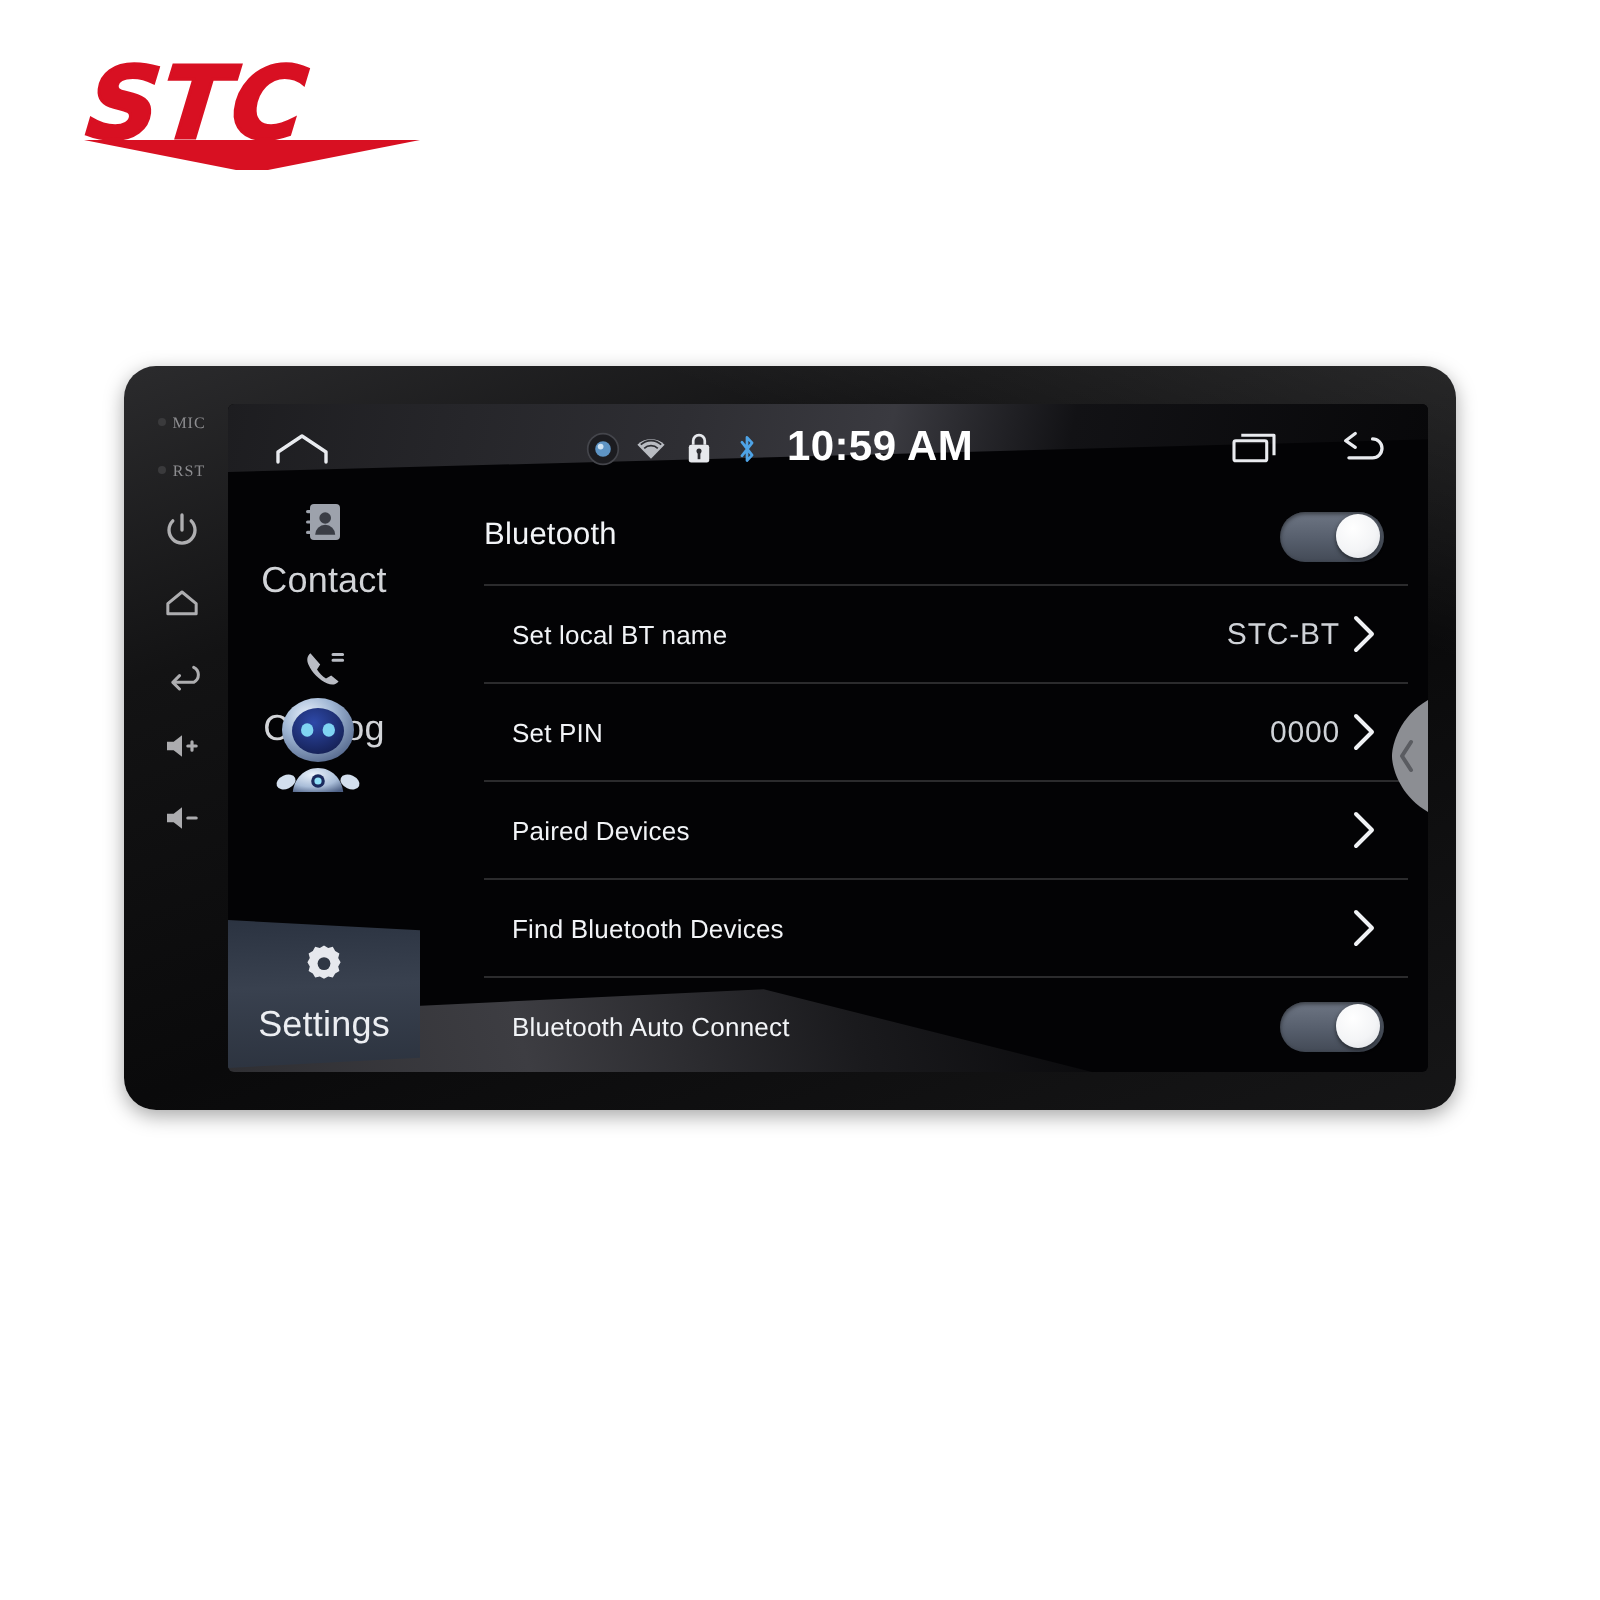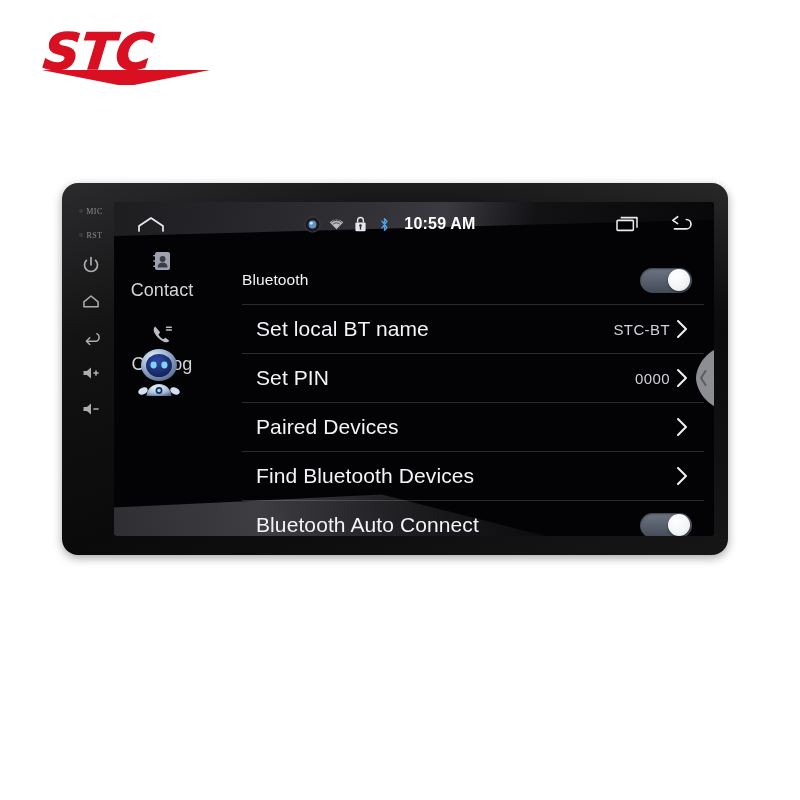--- a/index.html
+++ b/index.html
@@ -145,21 +145,21 @@
   }
   #status-center {
     margin-left: auto;
     display: flex;
     align-items: center;
     gap: 7px;
   }
   .status-icon { width: 17px; height: 17px; display:block; }
   #status-clock {
     color: #ffffff;
-    font-size: 16px;
+    font-size: 21px;
     font-weight: 700;
     letter-spacing: .2px;
     margin-left: 4px;
     white-space: nowrap;
   }
   #status-right {
     margin-left: auto;
     display: flex;
     align-items: center;
     gap: 26px;
@@ -205,37 +205,37 @@
     width: 50px;
     height: 58px;
     z-index: 6;
     pointer-events: none;
   }
 
   
   #settings-list {
     position: absolute;
     left: 128px;
-    top: 54px;
+    top: 42px;
     width: 462px;
     z-index: 2;
   }
   .list-row {
     position: relative;
     height: 48px;
     display: flex;
     align-items: center;
     padding: 0 6px 0 0;
     border-bottom: 1px solid rgba(255,255,255,.16);
   }
   .list-row:last-child { border-bottom: none; gap: 44px; }
   .list-row.header-row { border-bottom: 1px solid rgba(255,255,255,.16); }
   .row-title {
     color: #f2f4f7;
-    font-size: 21px;
+    font-size: 13px;
     letter-spacing: .1px;
   }
   .header-row .row-title { font-size: 15.5px; }
   .row-indent { padding-left: 14px; }
   .row-spacer { flex: 1 1 auto; }
   .row-value {
     color: #cfd2d7;
     font-size: 15px;
     letter-spacing: .4px;
     margin-right: 4px;
@@ -379,20 +379,27 @@
 
       <div class="side-item" style="top:74px;">
         <svg class="side-icon" viewBox="0 0 24 24">
           <path d="M5.2 3.6 c-1.6 1.2 -2 3.4 -1 5.6 c1.8 4.1 5.4 7.7 9.5 9.5 c2.2 1 4.4 .6 5.6 -1 l-3.7 -3 l-2.6 1.6 c-1.8 -1.1 -3.4 -2.7 -4.5 -4.5 l1.6 -2.6 Z" fill="#b9bcc4"></path>
           <path d="M16.5 4.3 h4.8 M16.5 7.1 h4.8" stroke="#b9bcc4" stroke-width="1.5" stroke-linecap="round"></path>
         </svg>
         <span class="side-label">Call log</span>
       </div>
 
 
+      <div class="side-item active" style="top:222px;">
+        <svg class="side-icon" viewBox="0 0 24 24">
+          <path d="M12 1.8 l2.1 1.2 l2.3 -.6 l1.2 2.1 l2.1 1.2 l-.6 2.3 l1.2 2.1 l-1.2 2.1 l.6 2.3 l-2.1 1.2 l-1.2 2.1 l-2.3 -.6 l-2.1 1.2 l-2.1 -1.2 l-2.3 .6 l-1.2 -2.1 l-2.1 -1.2 l.6 -2.3 l-1.2 -2.1 l1.2 -2.1 l-.6 -2.3 l2.1 -1.2 l1.2 -2.1 l2.3 .6 Z" fill="#e6e8ed"></path>
+          <circle cx="12" cy="10.8" r="3.2" fill="#2f3744"></circle>
+        </svg>
+        <span class="side-label">Settings</span>
+      </div>
 
       <svg id="assistant-bot" viewBox="0 0 50 58">
         <defs>
           <radialGradient id="botHead" cx="36%" cy="28%" r="80%">
             <stop offset="0%" stop-color="#e8f1fb"></stop>
             <stop offset="46%" stop-color="#9fb6d4"></stop>
             <stop offset="100%" stop-color="#52658a"></stop>
           </radialGradient>
           <radialGradient id="botFace" cx="42%" cy="32%" r="78%">
             <stop offset="0%" stop-color="#2e49a8"></stop>

